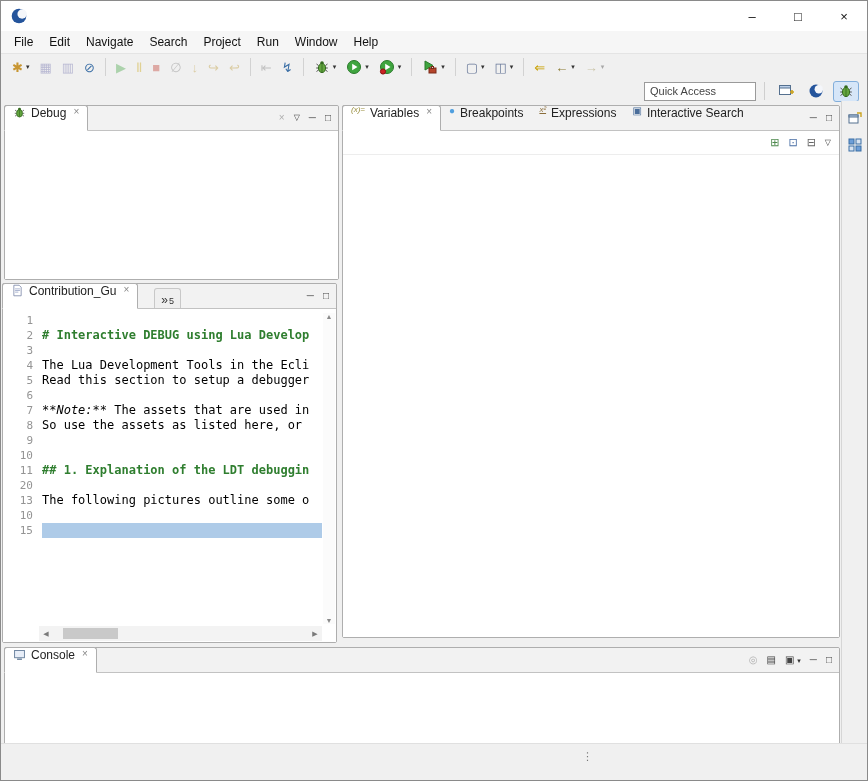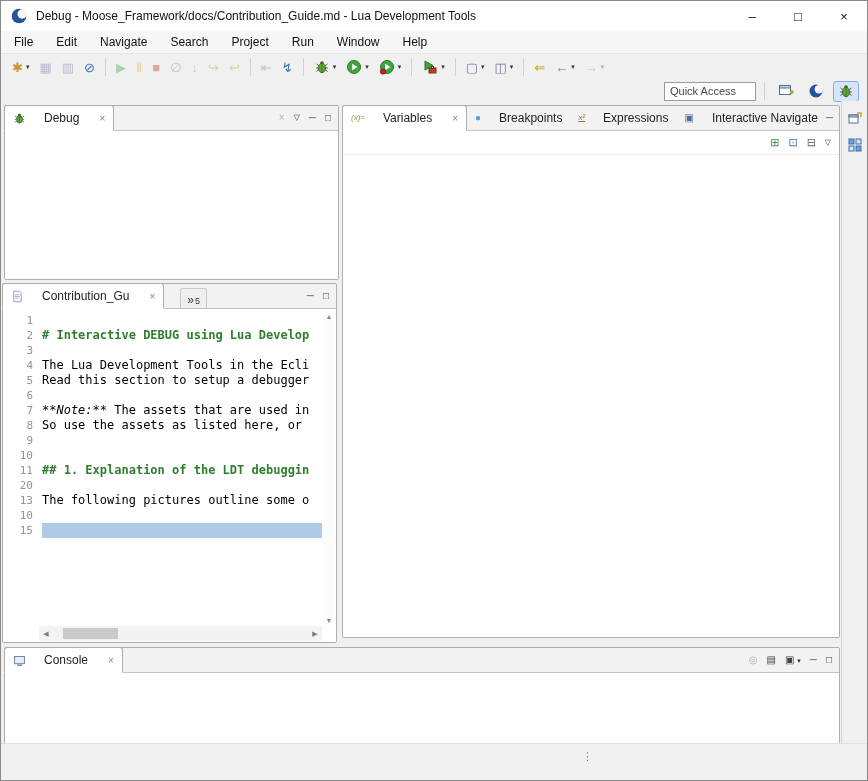--- a/index.html
+++ b/index.html
@@ -8,40 +8,40 @@
   button{font-family:inherit;border:none;background:none;padding:0;cursor:default;}
 
   
   .titlebar{height:30px;background:#fff;display:flex;align-items:center;padding-left:9px;}
   .app-icon{width:18px;height:18px;}
   .titlebar-title{margin-left:8px;font-size:12px;color:#111;white-space:nowrap;}
   .win-controls{margin-left:auto;display:flex;align-self:stretch;}
   .win-btn{width:46px;display:flex;align-items:center;justify-content:center;font-size:13px;color:#111;}
 
   
-  .menubar{height:22px;background:#f6f6f6;display:flex;align-items:center;padding-left:5px;gap:7px;}
+  .menubar{height:22px;background:#f6f6f6;display:flex;align-items:center;padding-left:5px;}
   .menu-item{padding:3px 8px;color:#111;}
   .toolbar{height:26px;background:#f0f0f0;display:flex;align-items:center;padding-left:6px;border-top:1px solid #e4e4e4;}
   .tb-btn{height:22px;display:inline-flex;align-items:center;justify-content:center;padding:0 3px;margin:0 1px;border:1px solid transparent;border-radius:2px;}
   .tb-btn .glyph{font-size:13px;line-height:1;}
   .tb-btn.disabled{opacity:.38;}
   .dd{font-size:7px;color:#333;margin-left:3px;}
   .tb-sep{width:1px;height:18px;background:#d2d2d2;margin:0 5px;}
   .toolbar2{height:22px;background:#f0f0f0;display:flex;align-items:center;justify-content:flex-end;padding-right:8px;gap:4px;}
-  .qa-input{width:92px;height:19px;border:1px solid #9a9a9a;background:#fff;font-size:11px;font-family:inherit;padding:1px 5px;color:#333;box-sizing:border-box;}
+  .qa-input{width:112px;height:19px;border:1px solid #9a9a9a;background:#fff;font-size:11px;font-family:inherit;padding:1px 5px;color:#333;box-sizing:border-box;}
   .qa-input::placeholder{color:#444;opacity:1;}
   .persp-sep{width:1px;height:18px;background:#cfcfcf;margin:0 4px;}
   .persp-btn{width:26px;height:21px;display:inline-flex;align-items:center;justify-content:center;border:1px solid transparent;border-radius:3px;}
   .persp-btn.active{background:#d6e6f8;border-color:#82aedb;}
 
   
   .panel{position:absolute;background:#fff;border:1px solid #aeaeae;border-radius:2px;}
   .panel-head{height:24px;background:#f2f2f2;border-bottom:1px solid #c2c2c2;display:flex;align-items:stretch;border-radius:2px 2px 0 0;}
   .tabstrip{display:flex;align-items:stretch;}
-  .tab{display:flex;align-items:center;gap:18px;padding:0 8px;color:#222;white-space:nowrap;}
+  .tab{display:flex;gap:5px;padding:0 8px;color:#222;white-space:nowrap;}
   .tab.selected{background:#fff;border:1px solid #aeaeae;border-bottom-color:#fff;margin:-1px 0 -1px -1px;border-radius:3px 3px 0 0;}
   .tab-close{font-size:10px;color:#888;margin-left:2px;}
   .tab-ic{font-size:10px;line-height:1;}
   .tab-ic.small{font-size:8px;font-style:italic;}
   .head-controls{margin-left:auto;display:flex;align-items:center;gap:9px;padding-right:7px;}
   .hc{font-size:10px;color:#444;line-height:1;}
   .hc.menu{font-size:8px;}
   .hc.disabled{opacity:.4;}
   .panel-body{position:absolute;left:0;right:0;top:25px;bottom:0;background:#fff;}
 
@@ -150,21 +150,20 @@
     </symbol>
   </defs>
 </svg>
 
 <div class="window">
 
   <div class="titlebar">
     <svg class="app-icon">
         <use href="#i-ldt"></use>
       </svg>
-    <span class="titlebar-title">Debug - Moose_Framework/docs/Contribution_Guide.md - Lua Development Tools</span>
     <div class="win-controls">
       <button class="win-btn">–</button>
       <button class="win-btn">□</button>
       <button class="win-btn">×</button>
     </div>
   </div>
 
   <div class="menubar">
       <span class="menu-item">File</span>
       <span class="menu-item">Edit</span>
@@ -373,21 +372,21 @@
           <div class="tab">
             <span class="tab-ic" style="color: rgb(79, 159, 223);">●</span>
             <span>Breakpoints</span>
           </div>
           <div class="tab">
             <span class="tab-ic small" style="color: rgb(138, 109, 58); text-decoration: underline;">x²</span>
             <span>Expressions</span>
           </div>
           <div class="tab">
             <span class="tab-ic" style="color: rgb(74, 109, 154);">▣</span>
-            <span>Interactive Navigate</span>
+            <span>Interactive Search</span>
           </div>
         </div>
       <div class="head-controls">
         <button class="hc">─</button>
         <button class="hc">□</button>
       </div>
     </div>
     <div class="vars-toolbar">
       <button class="vt-btn c-green">⊞</button>
       <button class="vt-btn c-blue">⊡</button>

